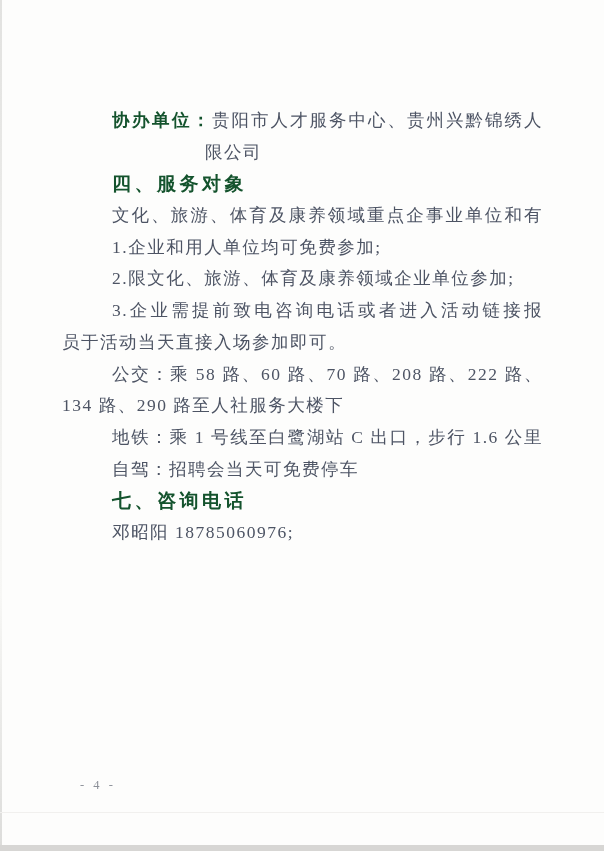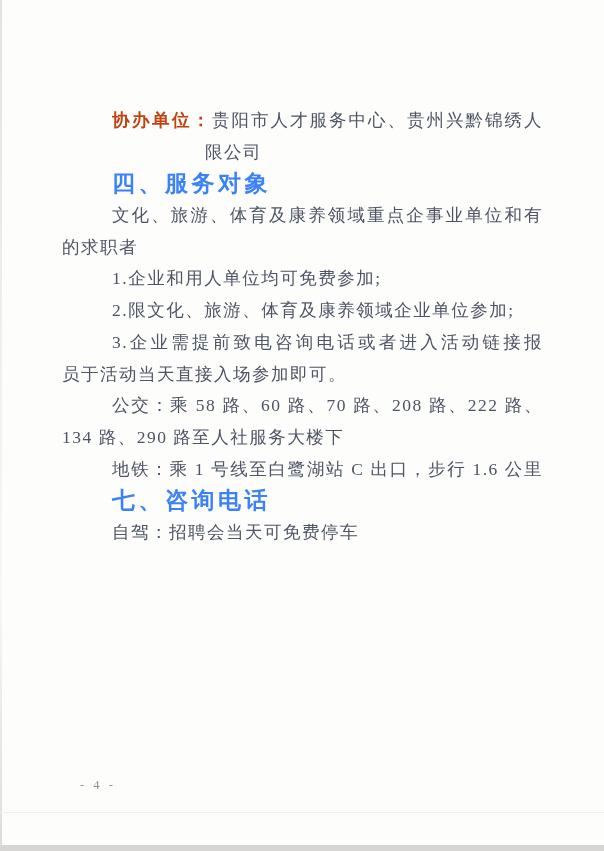--- a/index.html
+++ b/index.html
@@ -52,28 +52,28 @@
   .line.fill {
     white-space: normal;
     text-align: justify;
     text-align-last: justify;
   }
   .indent-first { text-indent: 50px; }
   .indent-deep  { text-indent: 143px; }
   .heading {
     font-family: "Liberation Sans", sans-serif;
     font-weight: bold;
-    font-size: 23px;
+    font-size: 19px;
     letter-spacing: 3.5px;
-    color: #3b82f6;
+    color: #14532d;
   }
   .bold-label {
     font-family: Liberation Sans, sans-serif;
     font-weight: bold;
-    color: #c2410c;
+    color: #14532d;
     letter-spacing: 2px;
   }
   .page-number {
     position: absolute;
     left: 80px;
     top: 778px;
     font-size: 12.5px;
     letter-spacing: 3px;
     color: #8b8f97;
     font-family: "Liberation Serif", serif;
@@ -90,41 +90,41 @@
   <div class="content">
 
     <div class="line fill indent-first"><span class="bold-label">协办单位：</span><span>贵阳市人才服务中心、贵州兴黔锦绣人才服务有</span></div>
 
     <div class="line indent-deep">限公司</div>
 
     <div class="line heading indent-first">四、服务对象</div>
 
     <div class="line fill indent-first">文化、旅游、体育及康养领域重点企事业单位和有就业需求</div>
 
-    <div class="line">的求职者</div>
 
 
     <div class="line indent-first">1.企业和用人单位均可免费参加;</div>
 
     <div class="line indent-first">2.限文化、旅游、体育及康养领域企业单位参加;</div>
 
     <div class="line fill indent-first">3.企业需提前致电咨询电话或者进入活动链接报名，求职人</div>
 
     <div class="line">员于活动当天直接入场参加即可。</div>
 
 
     <div class="line fill indent-first">公交：乘 58 路、60 路、70 路、208 路、222 路、280 路、</div>
 
     <div class="line">134 路、290 路至人社服务大楼下</div>
 
     <div class="line fill indent-first">地铁：乘 1 号线至白鹭湖站 C 出口，步行 1.6 公里或换乘</div>
 
 
+    <div class="line indent-first">自驾：招聘会当天可免费停车</div>
+
     <div class="line heading indent-first">七、咨询电话</div>
 
-    <div class="line indent-first">自驾：招聘会当天可免费停车</div>
 
-
+    <div class="line indent-first">邓昭阳 18785060976;</div>
 
   </div>
 
   <div class="page-number">- 4 -</div>
 </div>
 
 </body></html>

